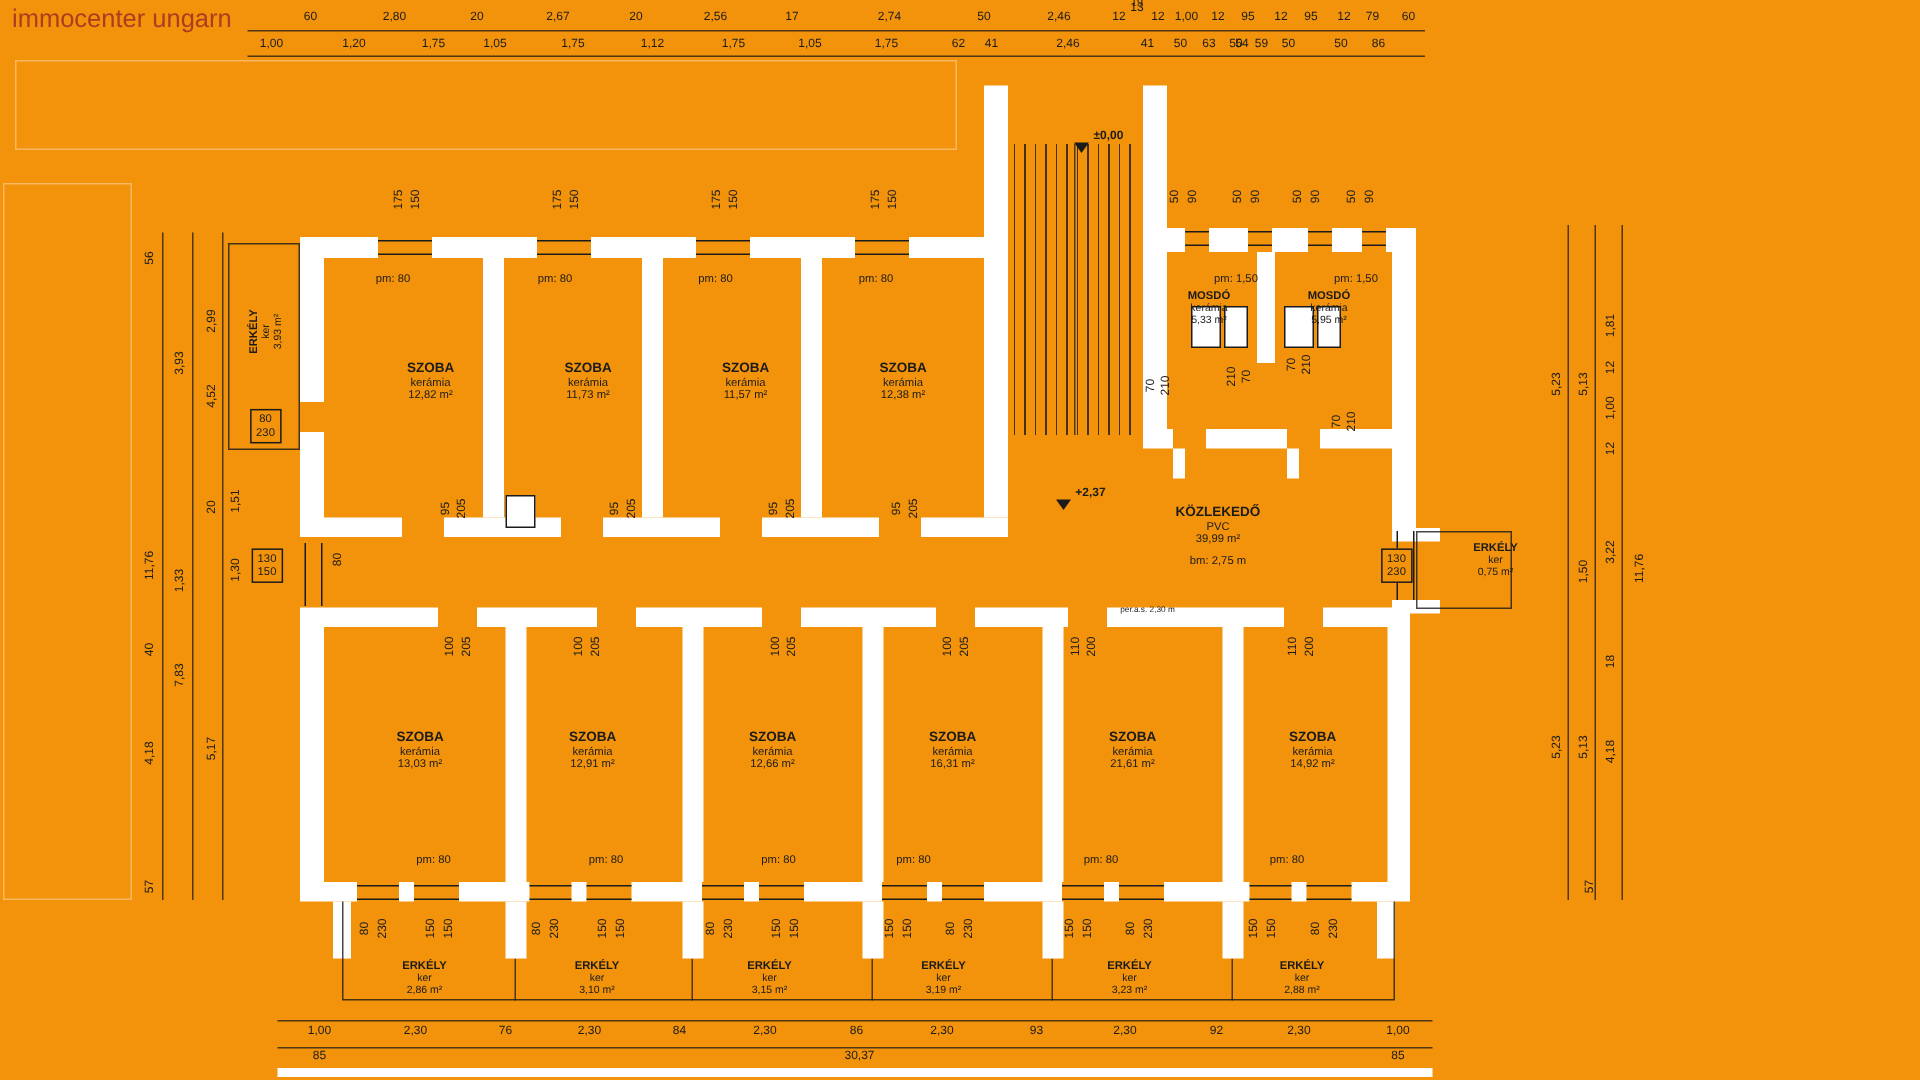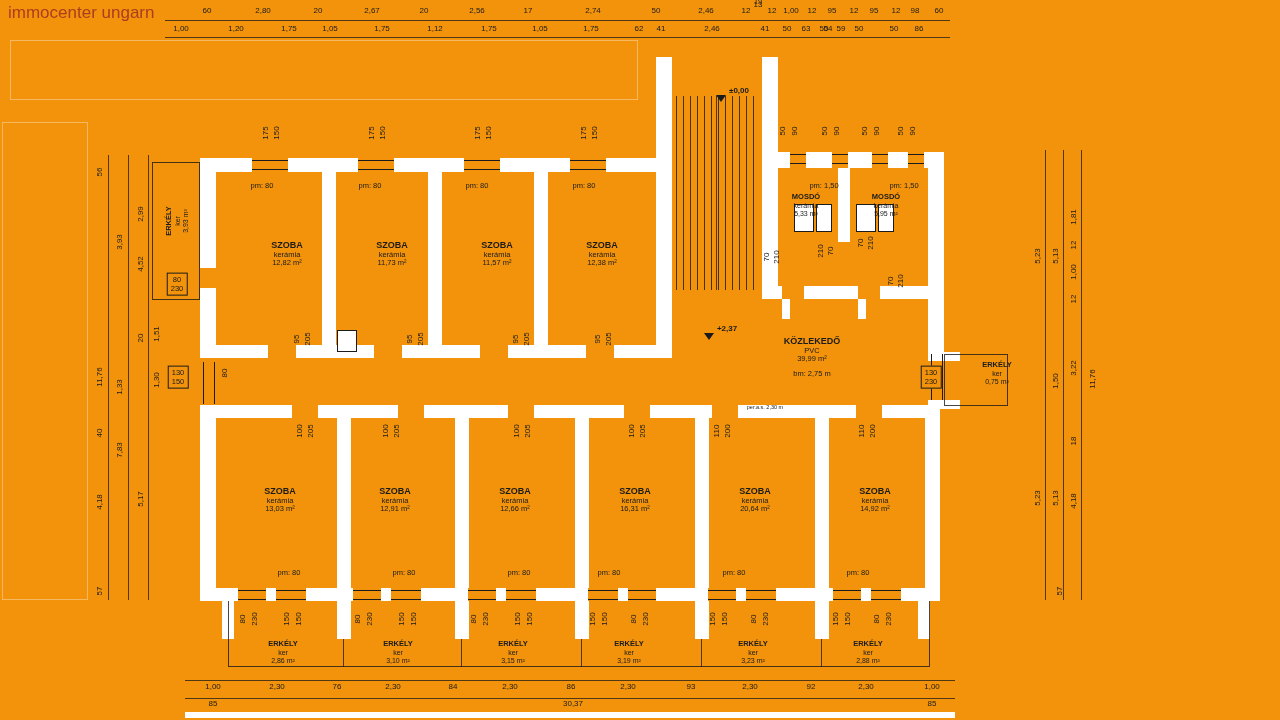--- a/index.html
+++ b/index.html
@@ -235,21 +235,21 @@
     <span class="room-sub">12,66 m²</span>
   </div>
   <div class="room-label" style="left:635px;top:486px;">
     <span class="room-name">SZOBA</span>
     <span class="room-sub">kerámia</span>
     <span class="room-sub">16,31 m²</span>
   </div>
   <div class="room-label" style="left:755px;top:486px;">
     <span class="room-name">SZOBA</span>
     <span class="room-sub">kerámia</span>
-    <span class="room-sub">20,64 m²</span>
+    <span class="room-sub">21,61 m²</span>
   </div>
   <div class="room-label" style="left:875px;top:486px;">
     <span class="room-name">SZOBA</span>
     <span class="room-sub">kerámia</span>
     <span class="room-sub">14,92 m²</span>
   </div>
   <span class="pm" style="left:289px;top:568px;">pm: 80</span>
   <span class="pm" style="left:404px;top:568px;">pm: 80</span>
   <span class="pm" style="left:519px;top:568px;">pm: 80</span>
   <span class="pm" style="left:609px;top:568px;">pm: 80</span>
@@ -313,21 +313,21 @@
       <span class="dim" style="left: 746px; top: 11px;">12</span>
       <span class="dim" style="left: 758px; top: 5px;">13</span>
       <span class="dim" style="left: 758px; top: 2px; font-family: Liberation Serif, serif;">19</span>
       <span class="dim" style="left: 772px; top: 11px;">12</span>
       <span class="dim" style="left: 791px; top: 11px;">1,00</span>
       <span class="dim" style="left: 812px; top: 11px;">12</span>
       <span class="dim" style="left: 832px; top: 11px;">95</span>
       <span class="dim" style="left: 854px; top: 11px;">12</span>
       <span class="dim" style="left: 874px; top: 11px;">95</span>
       <span class="dim" style="left: 896px; top: 11px;">12</span>
-      <span class="dim" style="left: 915px; top: 11px;">98</span>
+      <span class="dim" style="left: 915px; top: 11px;">79</span>
       <span class="dim" style="left: 939px; top: 11px;">60</span>
       <span class="dim" style="left: 181px; top: 29px;">1,00</span>
       <span class="dim" style="left: 236px; top: 29px;">1,20</span>
       <span class="dim" style="left: 289px; top: 29px;">1,75</span>
       <span class="dim" style="left: 330px; top: 29px;">1,05</span>
       <span class="dim" style="left: 382px; top: 29px;">1,75</span>
       <span class="dim" style="left: 435px; top: 29px;">1,12</span>
       <span class="dim" style="left: 489px; top: 29px;">1,75</span>
       <span class="dim" style="left: 540px; top: 29px;">1,05</span>
       <span class="dim" style="left: 591px; top: 29px;">1,75</span>

